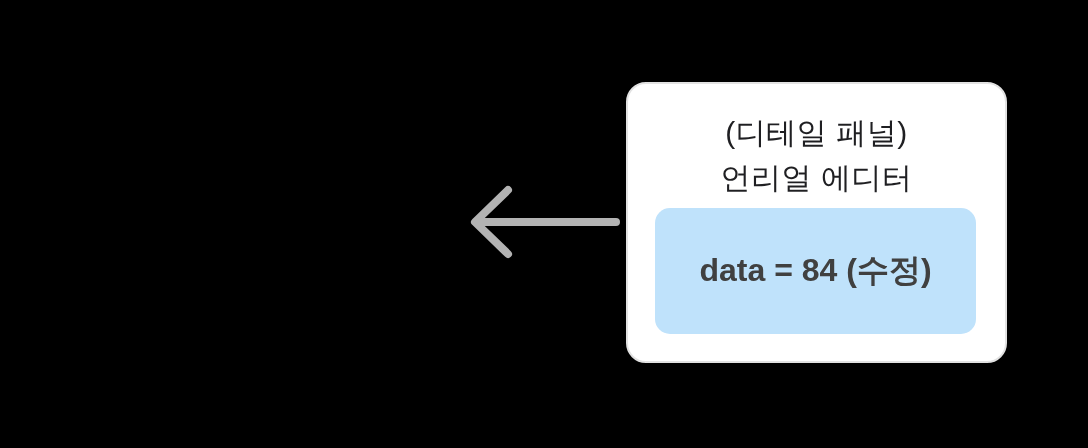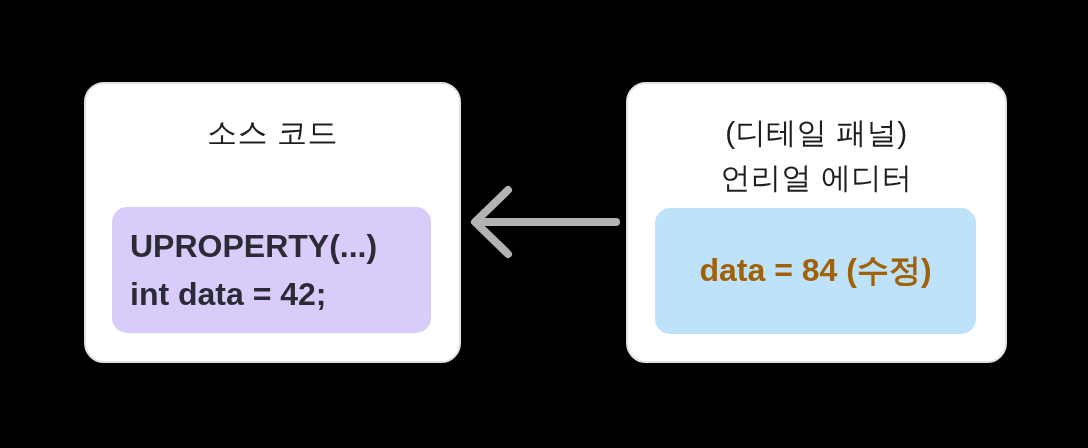--- a/index.html
+++ b/index.html
@@ -72,43 +72,36 @@
     width: 321px;
     height: 126px;
     background: #bfe2fb;
     display: flex;
     align-items: center;
     justify-content: center;
   }
   .value-text {
     font-size: 32px;
     font-weight: 600;
-    color: #a16207;
+    color: #404040;
     white-space: pre;
   }
   .arrow-wrap {
     position: absolute;
     left: 462px;
     top: 180px;
     width: 160px;
     height: 85px;
   }
 </style>
 </head>
 <body>
 
 <div class="stage">
 
-  <div class="card card-left">
-    <div class="card-title">소스 코드</div>
-    <div class="inner-block code-block">
-      <div class="code-line">UPROPERTY(...)</div>
-      <div class="code-line">int data = 42;</div>
-    </div>
-  </div>
 
   <div class="arrow-wrap">
     <svg width="160" height="85" viewBox="0 0 160 85" xmlns="http://www.w3.org/2000/svg">
       <path d="M 154 42 L 14 42 M 46 10 L 13 42 L 46 74" stroke="#b3b3b3" stroke-width="8" fill="none" stroke-linecap="round" stroke-linejoin="round"></path>
     </svg>
   </div>
 
   <div class="card card-right">
     <div class="card-title">
       <span class="title-line">(디테일 패널)</span>

